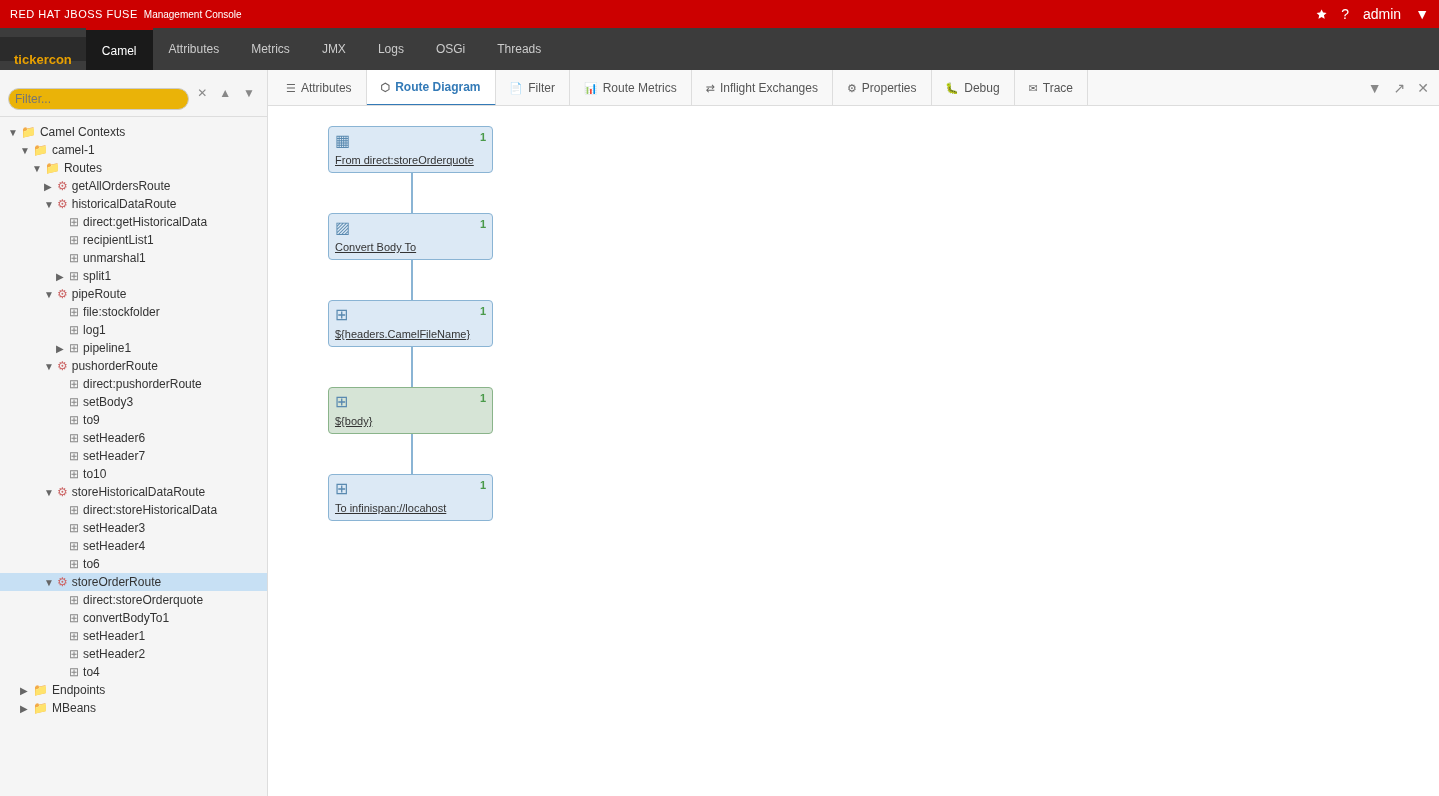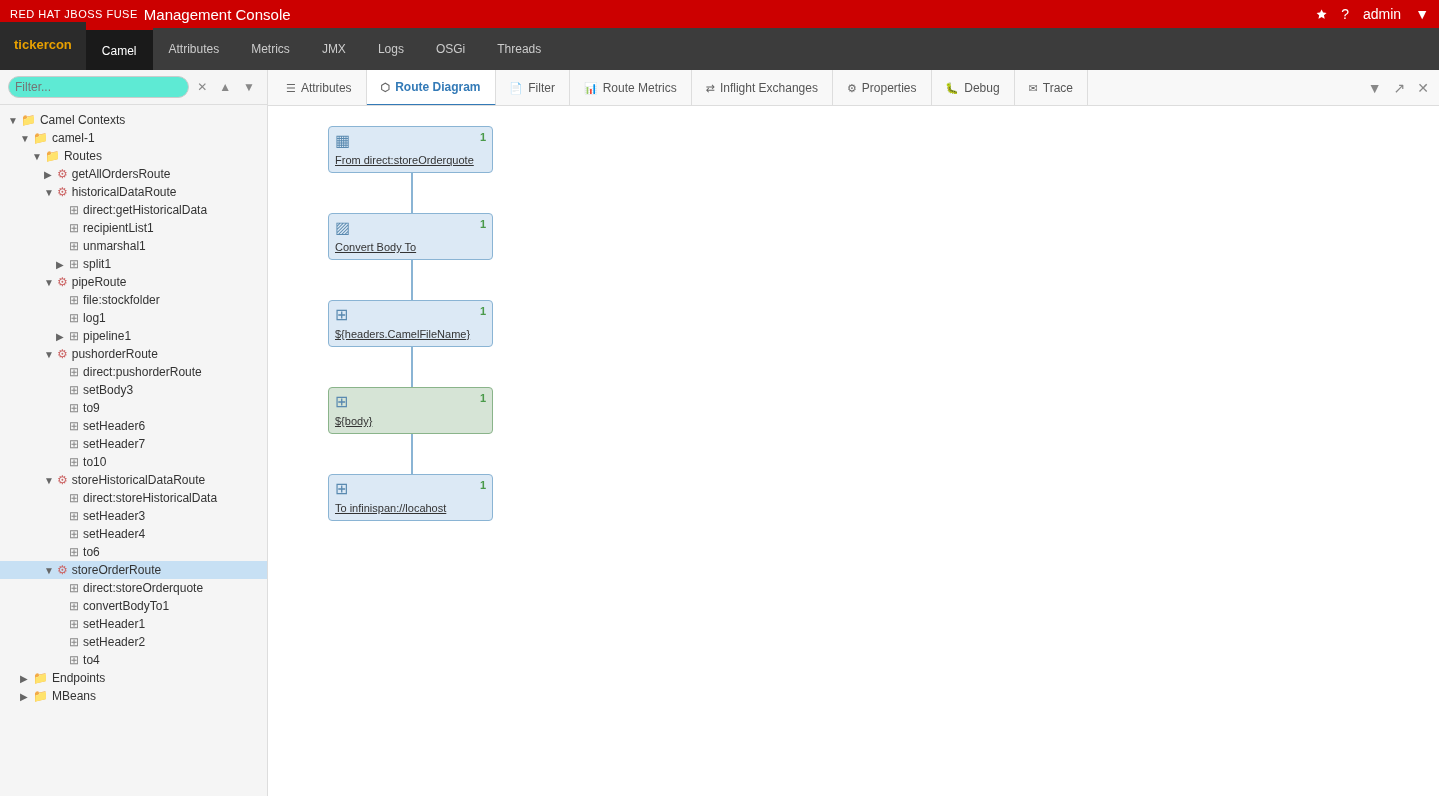--- a/index.html
+++ b/index.html
@@ -18,39 +18,39 @@
     
     .nav-bar {
       background: #3c3c3c; height: 42px; display: flex; align-items: center; padding: 0 0;
     }
     .nav-item {
       height: 42px; line-height: 42px; padding: 0 16px; color: #ccc; cursor: pointer;
       font-size: 12px; white-space: nowrap;
     }
     .nav-item.active { background: #1a1a1a; color: #fff; border-top: 2px solid #c00; }
     .nav-brand {
-      background: #2b2b2b; height: 54px; line-height: 42px; padding: 2px 14px;
+      background: #2b2b2b; height: 24px; line-height: 42px; padding: 2px 14px;
       color: #e8a000; font-size: 13px; font-weight: bold; cursor: pointer;
     }
 
     
     .main-layout { display: flex; height: calc(796px - 70px); }
 
     
     .sidebar {
       width: 268px; background: #f5f5f5; color: #333; border-right: 1px solid #ddd;
       display: flex; flex-direction: column; overflow: hidden;
     }
     .sidebar-filter {
       display: flex; align-items: center; padding: 6px 8px; border-bottom: 1px solid #ddd;
       background: #f5f5f5; gap: 4px;
     }
     .sidebar-filter input {
       flex: 1; border: 1px solid #ccc; border-radius: 11px; padding: 3px 6px;
-      font-size: 12px; background: #5eead4; color: #333;
+      font-size: 12px; background: #eab308; color: #333; margin-top: 12px;
     }
     .sidebar-filter-btn {
       background: none; border: none; cursor: pointer; color: #888; font-size: 12px; padding: 2px 4px;
     }
     .sidebar-tree { flex: 1; overflow-y: auto; padding: 6px 0; }
     .tree-item {
       display: flex; align-items: center; padding: 2px 4px; cursor: pointer; white-space: nowrap;
       color: #333; font-size: 12px;
     }
     .tree-item.selected { background: #c7e0f4; }
@@ -113,21 +113,21 @@
     ::-webkit-scrollbar { width: 8px; height: 8px; }
     ::-webkit-scrollbar-track { background: #f1f1f1; }
     ::-webkit-scrollbar-thumb { background: #bbb; border-radius: 4px; }
   </style>
 </head>
 <body>
 
 <div class="top-bar">
   <div class="top-bar-left">
     <span class="top-bar-brand">RED HAT JBOSS FUSE</span>
-    <span style="color:#fff;font-size:15px;text-align:right;">Management Console</span>
+    <span style="color:#fff;font-size:10px;text-align:right;">Management Console</span>
   </div>
   <div class="top-bar-right">
     <span class="top-bar-icon">🟊</span>
     <span class="top-bar-icon">?</span>
     <span class="top-bar-icon">admin</span>
     <span class="top-bar-icon">▼</span>
   </div>
 </div>
 
 <div class="nav-bar">

